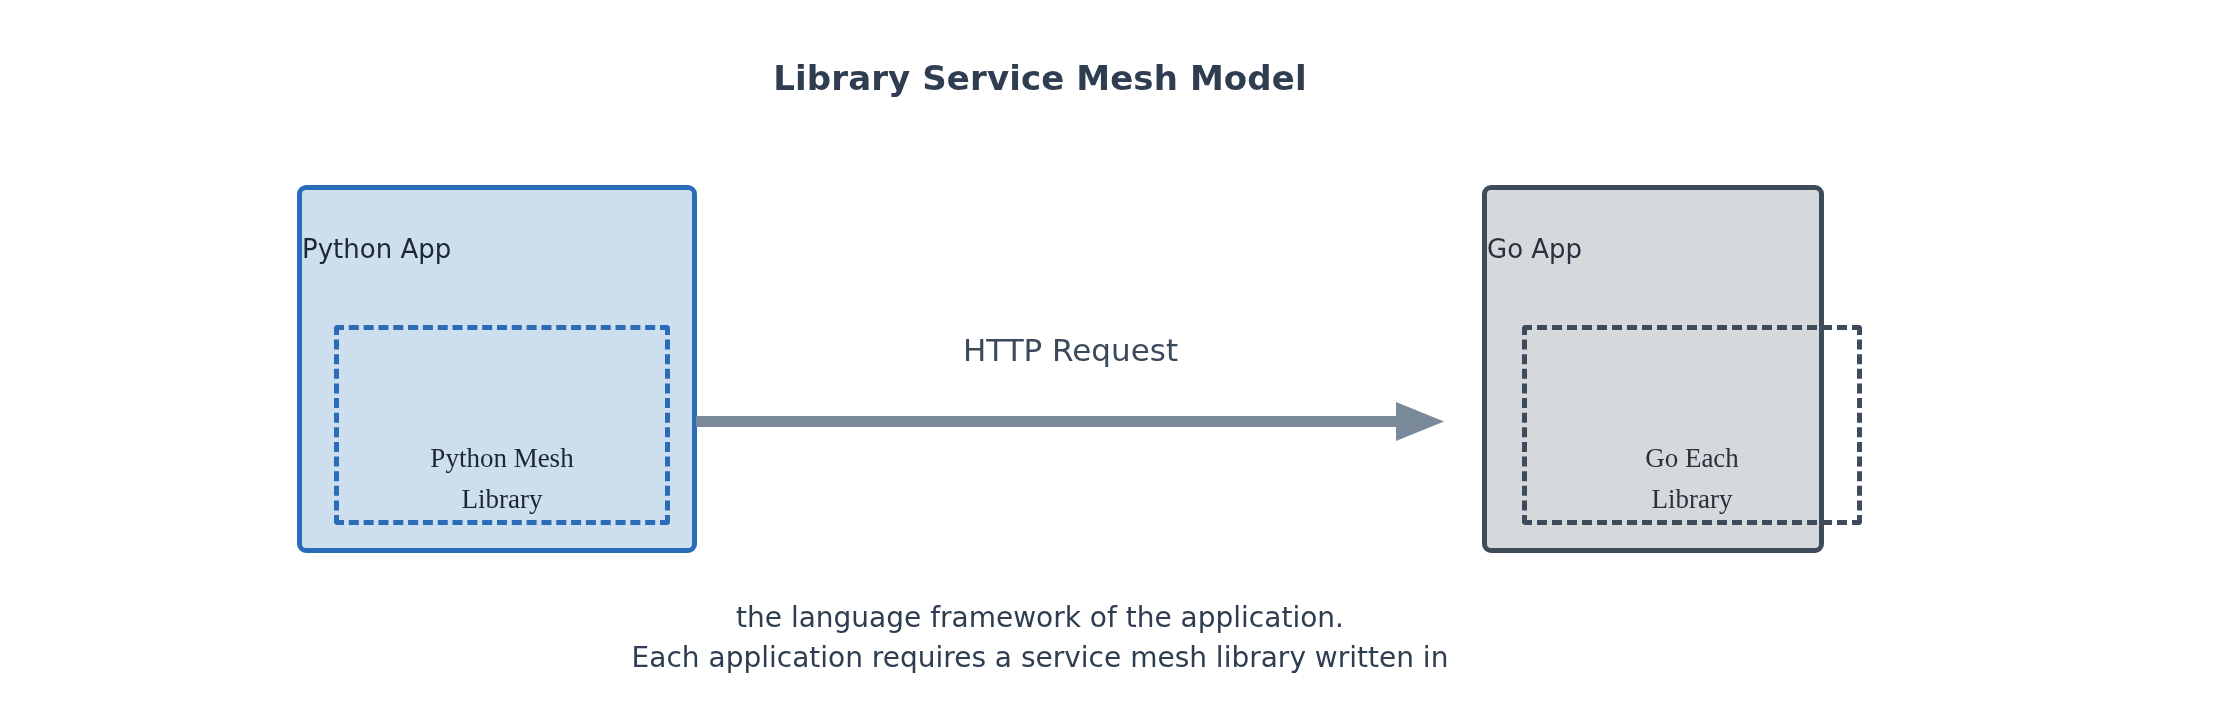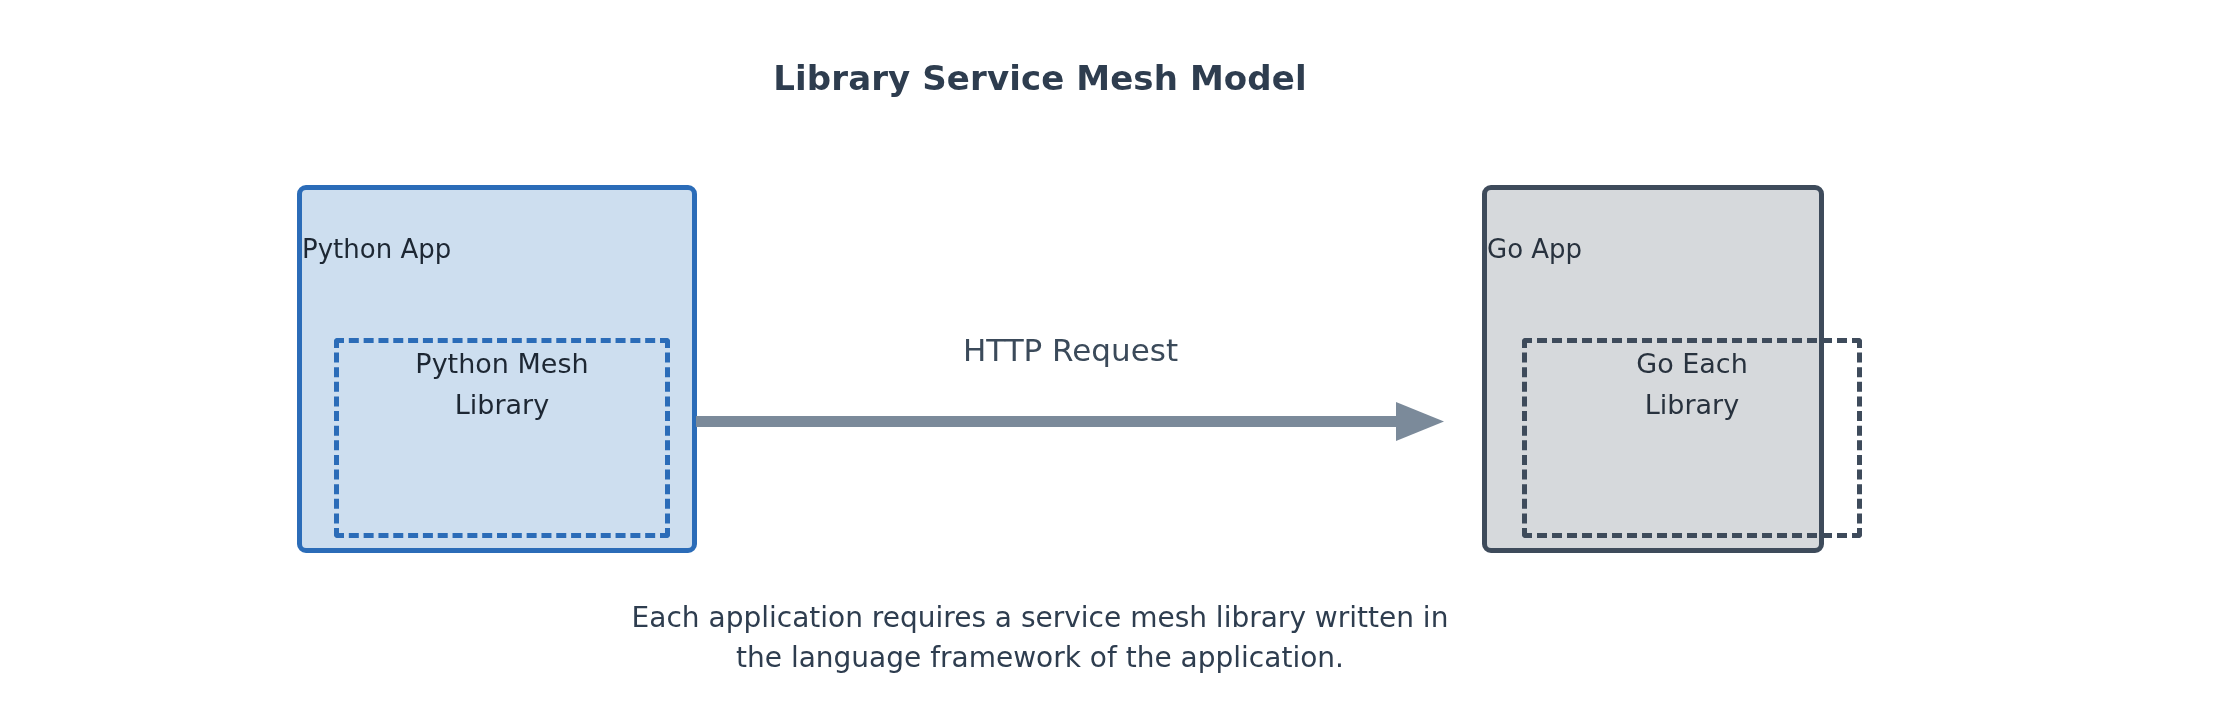--- a/index.html
+++ b/index.html
@@ -71,29 +71,30 @@
     color: #1d2733;
     white-space: nowrap;
   }
   #go-app-box .app-box-title { color: #28323e; }
 
   
   .library-box {
     position: absolute;
     box-sizing: border-box;
     left: 32px;
-    top: 148px;
+    top: 135px;
     width: 336px;
     height: 200px;
     border-style: dashed;
     border-width: 5px;
     border-radius: 4px;
     display: flex;
-    align-items: flex-start;
+    align-items: flex-end;
     justify-content: center;
+    font-family: Liberation Serif, serif;
   }
   #python-library-box {
     border-color: #2b6cb8;
   }
   #go-library-box {
     left: 35px;
     width: 340px;
     border-color: #3e4b5b;
   }
   .library-label {
@@ -169,17 +170,17 @@
     <div class="app-box-title">Go App</div>
     <div id="go-library-box" class="library-box">
       <div class="library-label">
         <span>Go Each</span><br>
         <span>Library</span>
       </div>
     </div>
   </div>
 
   <div id="diagram-caption">
+    <span class="caption-line">the language framework of the application.</span>
     <span class="caption-line">Each application requires a service mesh library written in</span>
-    <span class="caption-line">the language framework of the application.</span>
   </div>
 
 </div>
 
 </body></html>

